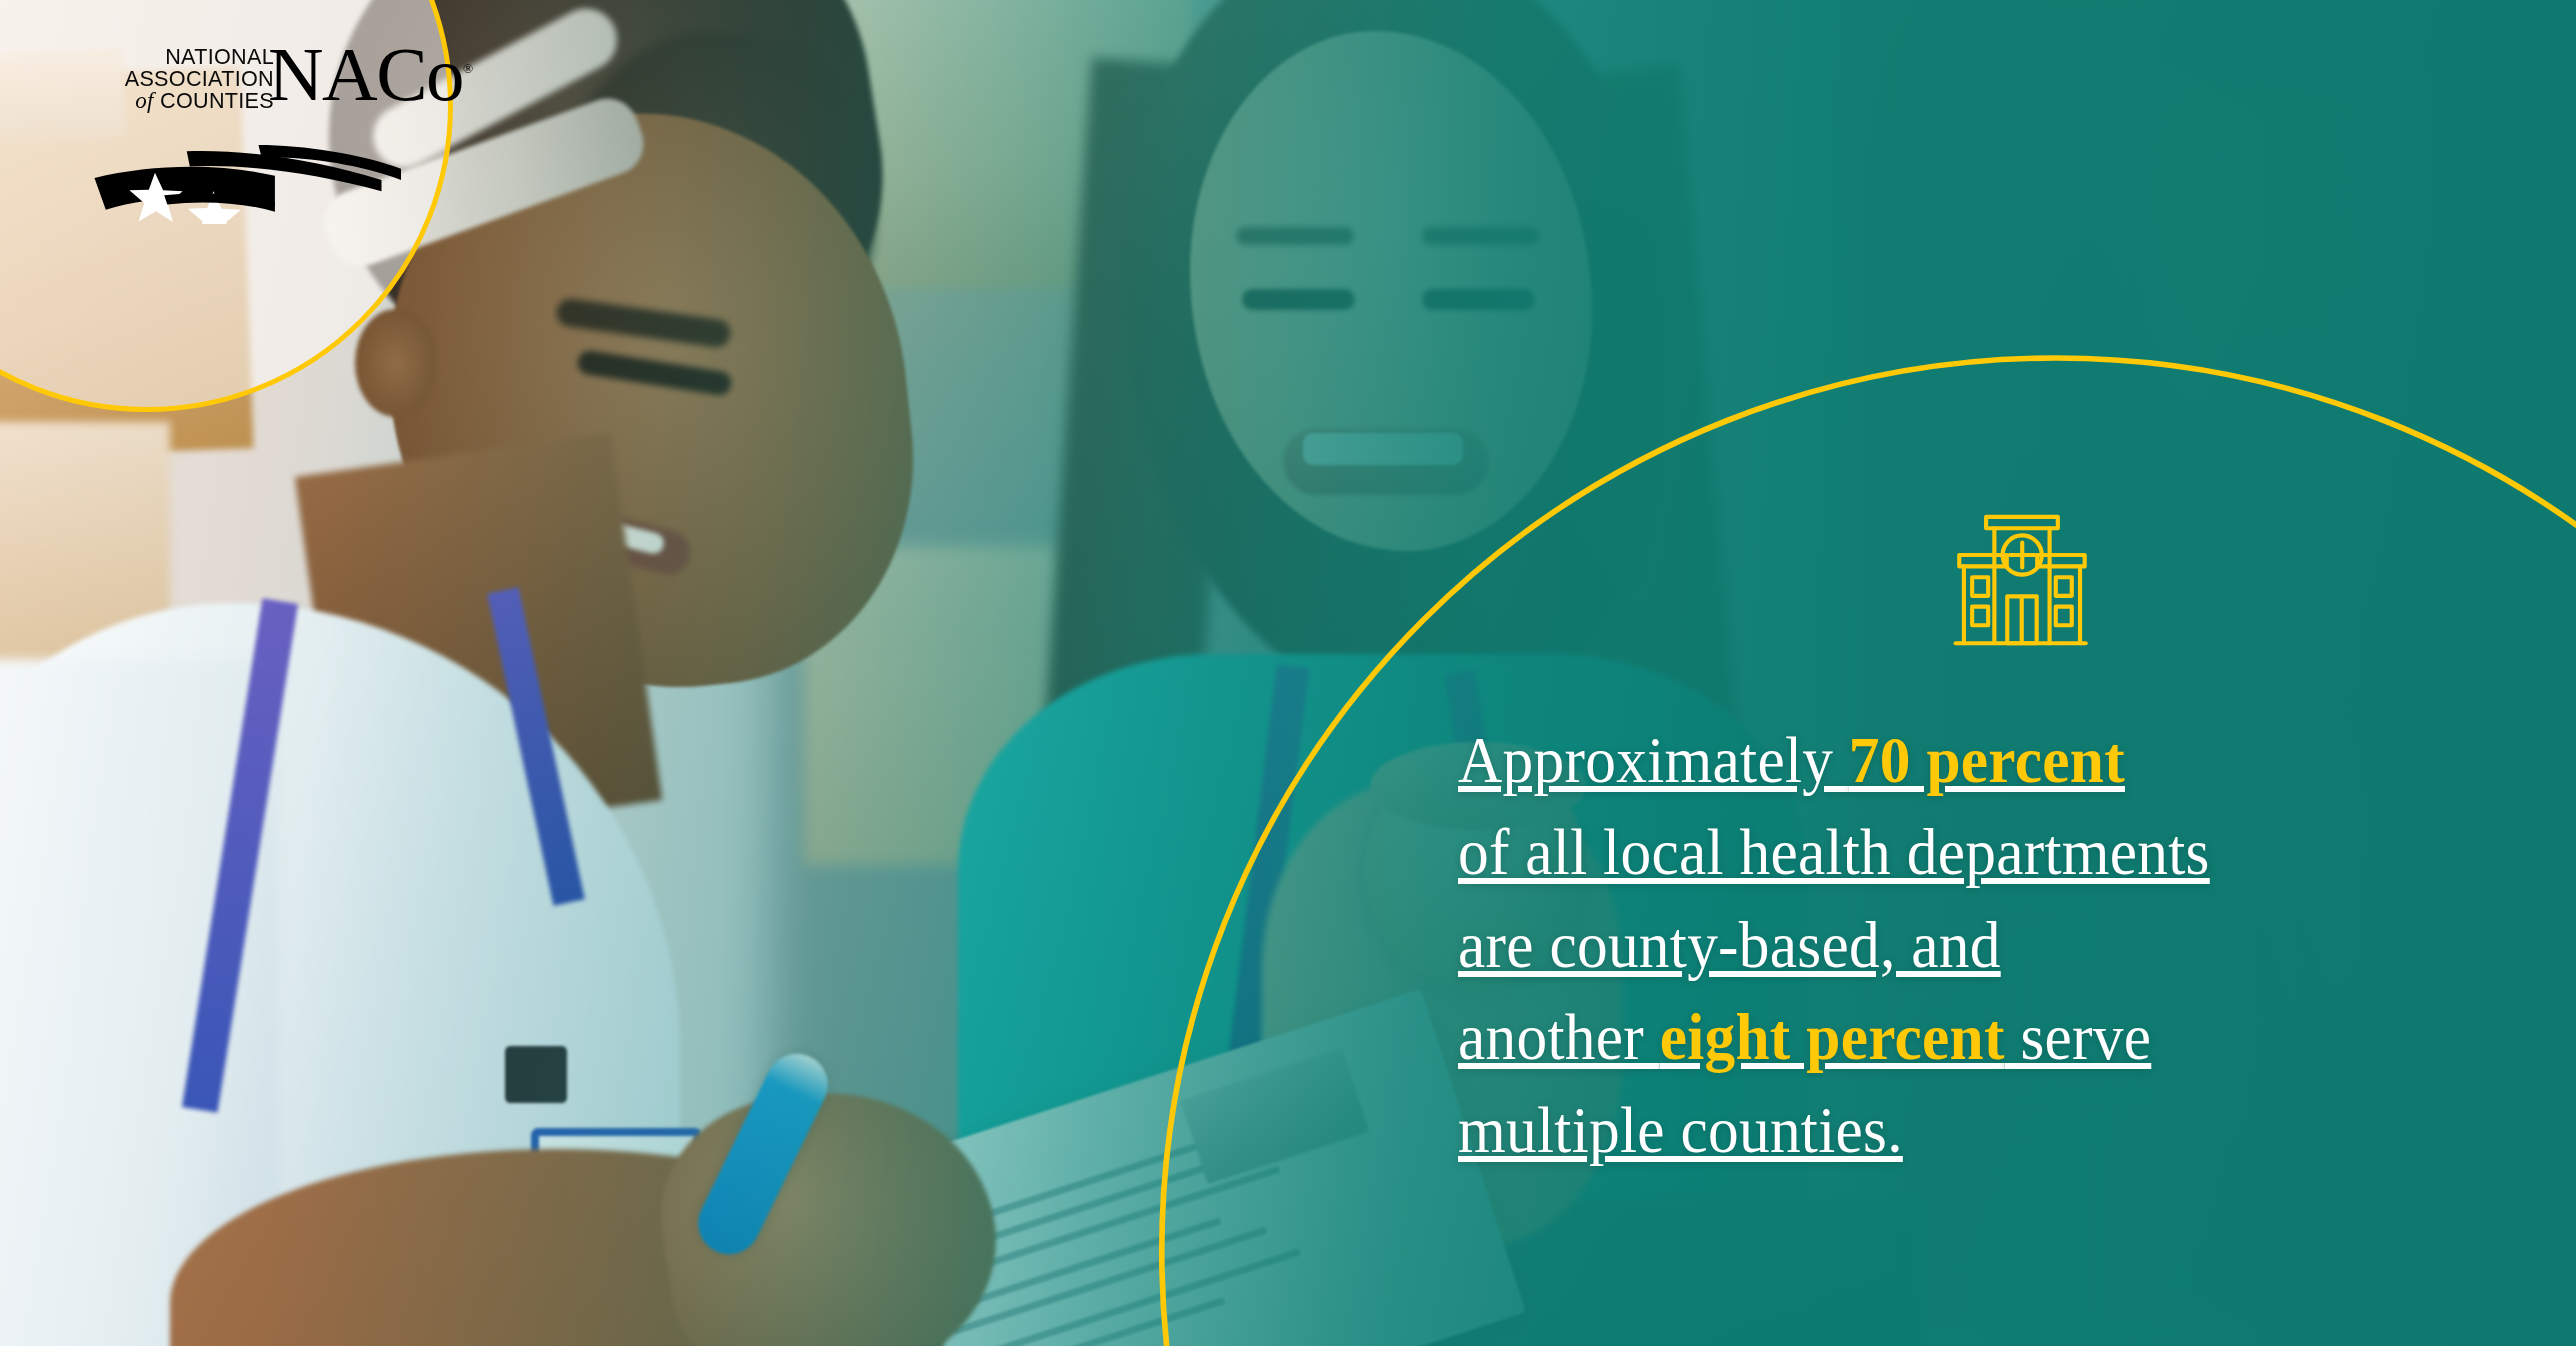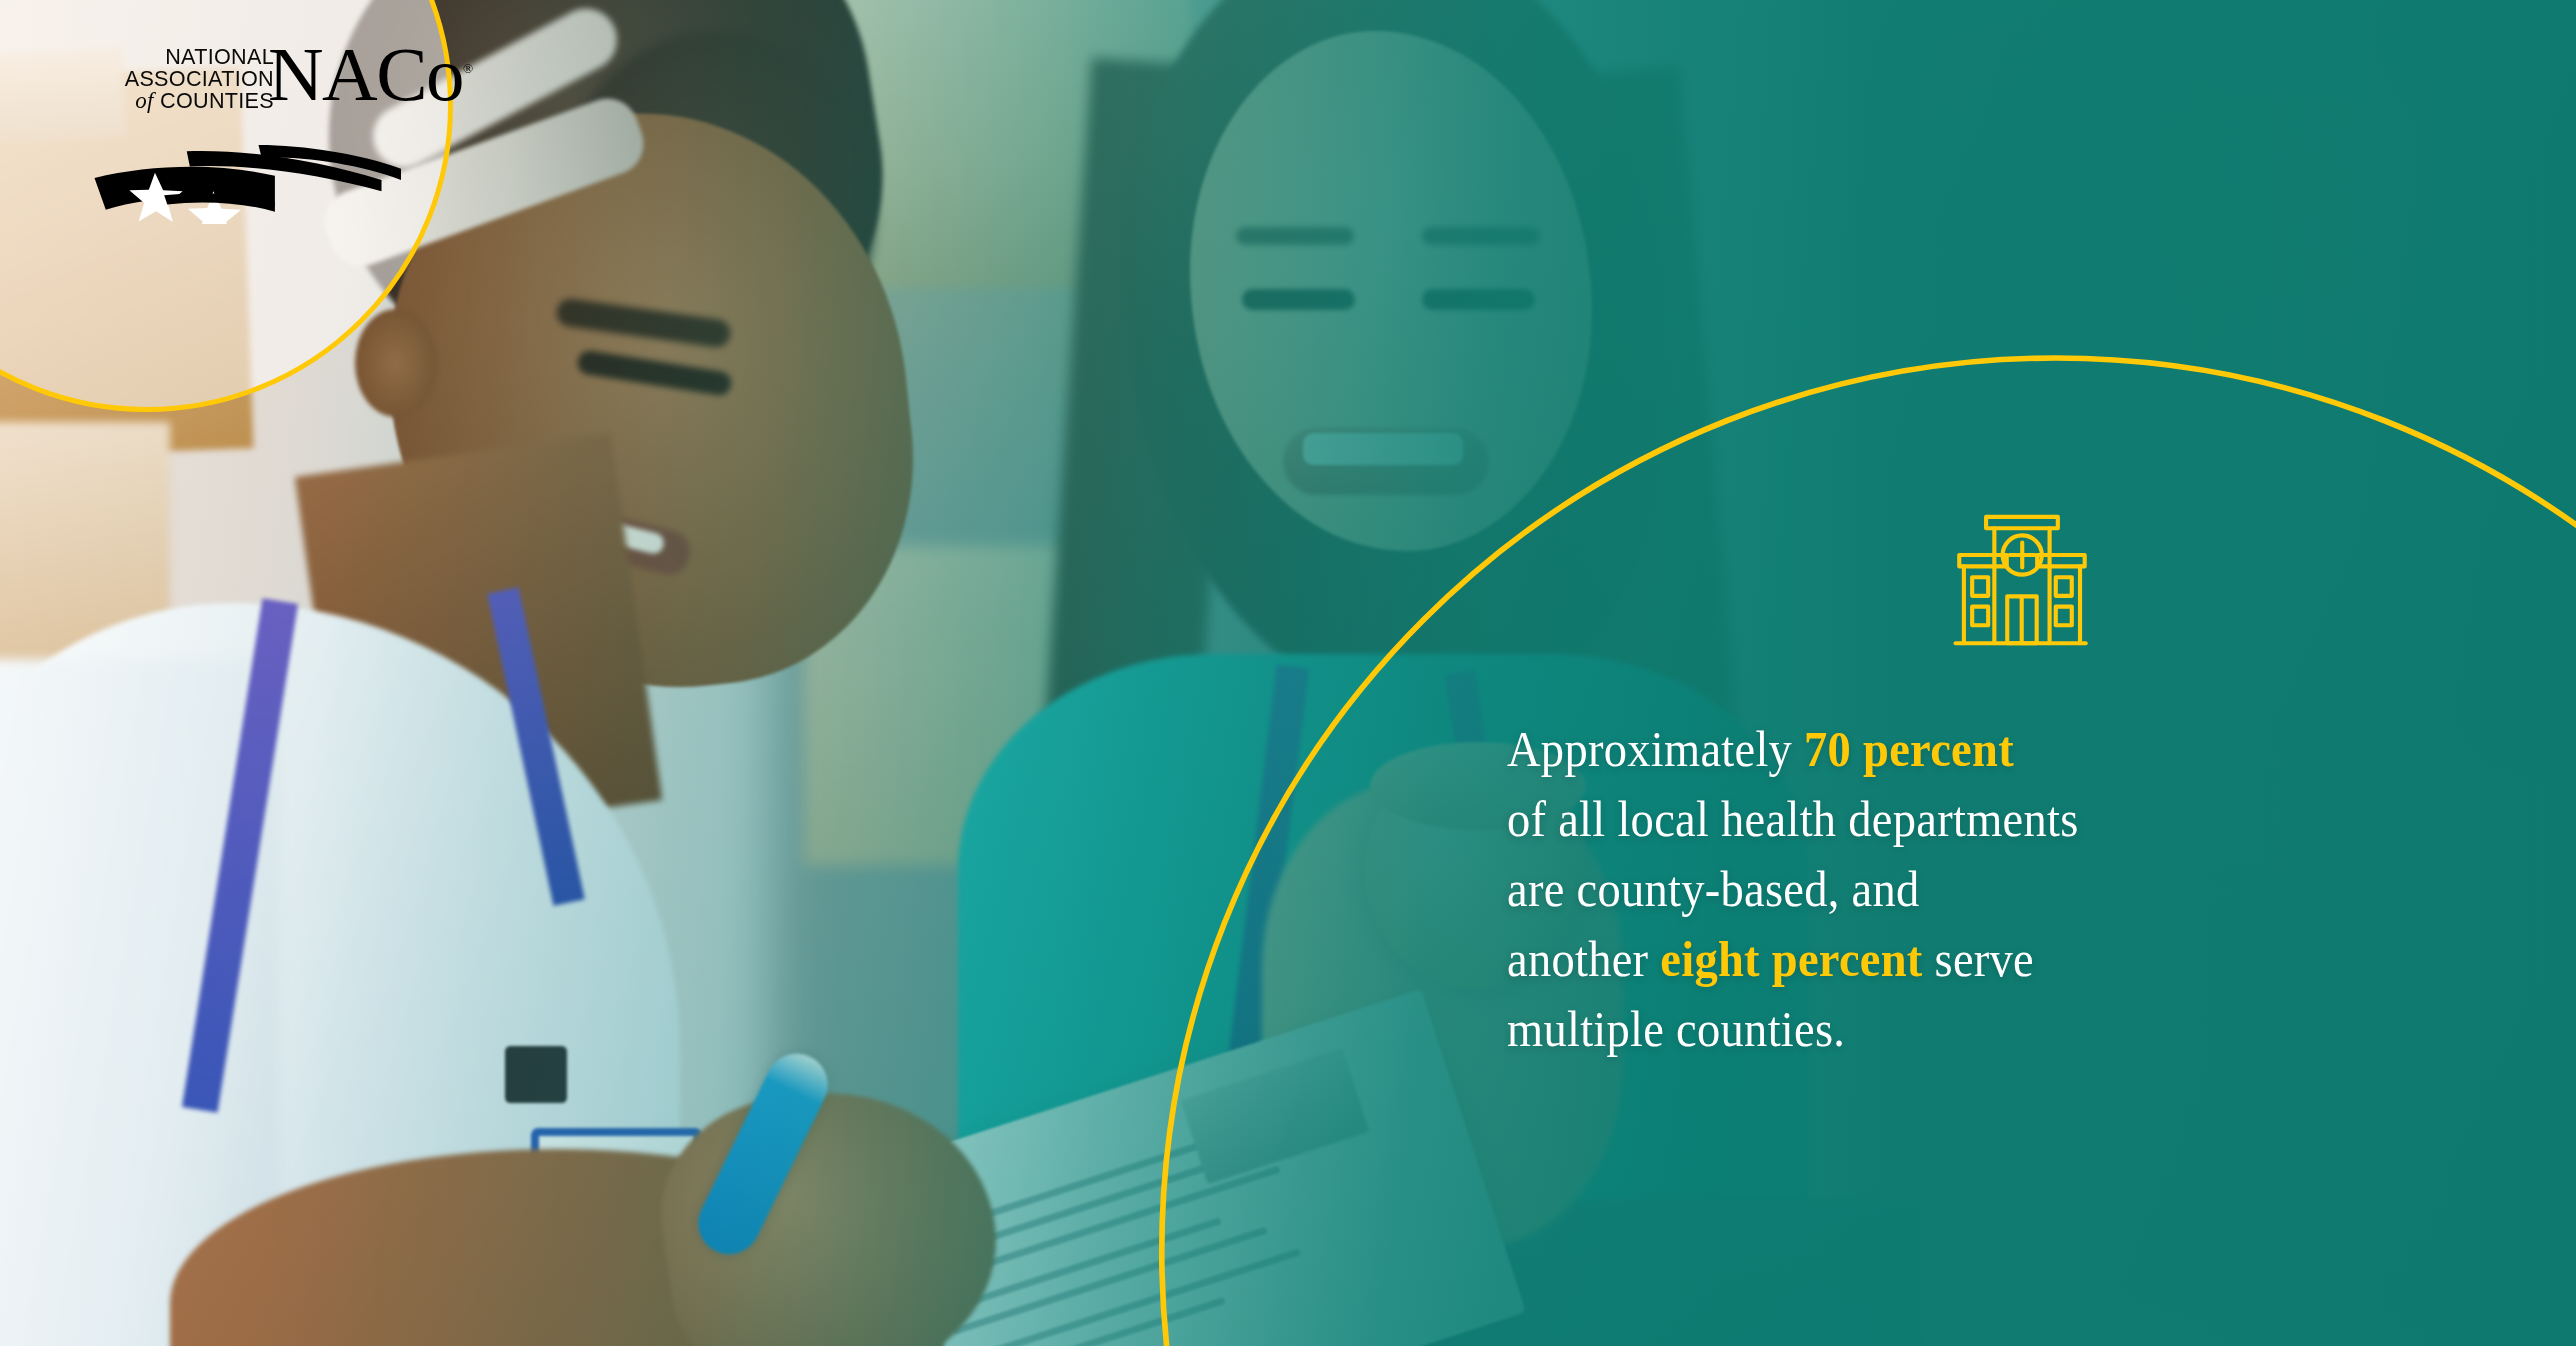--- a/index.html
+++ b/index.html
@@ -171,24 +171,24 @@
   .h-sub{margin-top:13.4px;font-family:"Liberation Serif",serif;font-weight:bold;font-size:34px;
     color:#ffffff;line-height:1.0;transform:scaleX(.86);transform-origin:right center;white-space:nowrap;
     text-shadow:0 1px 5.2px rgba(0,60,55,.3);}
   .pipe{display:inline-block;width:3.6px;height:32px;background:#FFC907;
     vertical-align:-5.2px;margin:0 13.4px;}
 
   
   .hosp{position:absolute;left:1935px;top:492px;width:160px;height:155px;}
 
   
-  .stat{position:absolute;left:1507px;top:714px;width:1010px;
-    font-family:"Liberation Serif",serif;font-size:50px;line-height:1.40;
+  .stat{position:absolute;left:1458px;top:714px;width:1010px;
+    font-family:"Liberation Serif",serif;font-size:66px;line-height:1.40;
     color:#ffffff;letter-spacing:0.3px;
-    text-shadow:0 1.5px 7.2px rgba(0,55,50,.28);}
+    text-shadow:0 1.5px 7.2px rgba(0,55,50,.28);text-decoration:underline;}
   .stat .hl{color:#FFC907;font-weight:bold;}
   .stat .ln{display:block;white-space:nowrap;transform:scaleX(.93);transform-origin:left center;}
 </style>
 </head>
 <body>
 
 <div id="stage">
 
   <div class="photo">
     <div class="layer wall"></div>

